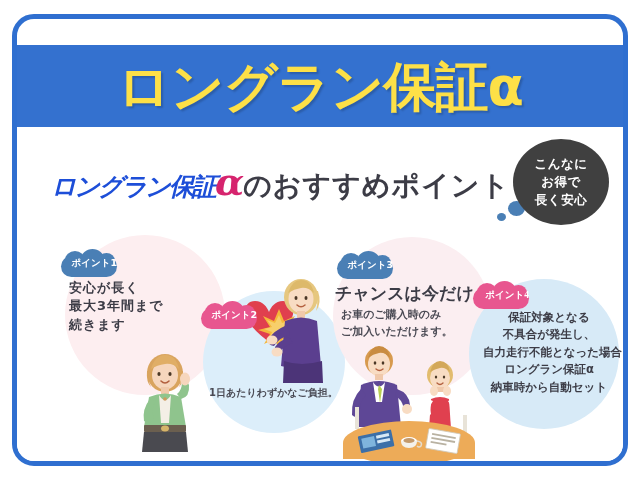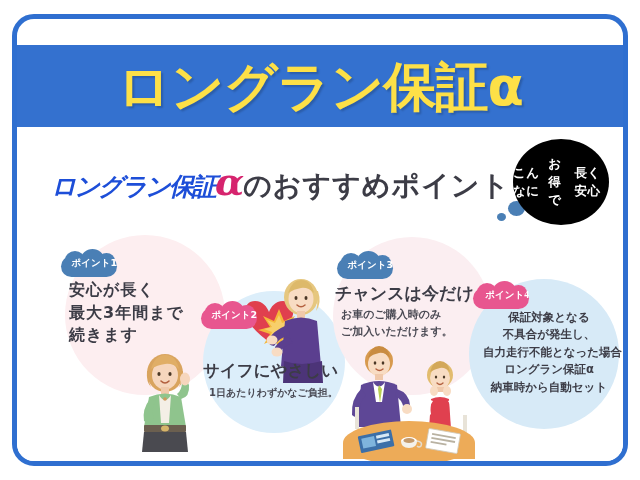--- a/index.html
+++ b/index.html
@@ -102,24 +102,24 @@
     top: 12px;
     width: 96px;
     height: 86px;
   }
   #bubble-main {
     position: absolute;
     left: 0;
     top: 0;
     width: 96px;
     height: 86px;
-    background: #000000;
+    background: #404040;
     border-radius: 50%;
     display: flex;
-    flex-direction: row;
+    flex-direction: column;
     align-items: center;
     justify-content: center;
   }
   #bubble-main span {
     color: #ffffff;
     font-size: 12.5px;
     font-weight: bold;
     line-height: 1.45;
     letter-spacing: 0.5px;
   }
@@ -202,21 +202,21 @@
     position: absolute;
     color: #4a4a54;
     font-weight: bold;
     line-height: 1.5;
     white-space: nowrap;
     z-index: 5;
   }
 
   
   #p1-badge { left: 44px;  top: 124px; }
-  #p1-head  { left: 52px;  top: 152px; font-size: 16px; letter-spacing: 1px; }
+  #p1-head  { left: 52px;  top: 152px; font-size: 13px; letter-spacing: 1px; }
 
   
   #p2-badge { left: 184px; top: 176px; }
   #p2-head  { left: 186px; top: 232px; font-size: 16.5px; letter-spacing: 0px; }
   #p2-sub   { left: 192px; top: 258px; font-size: 10px; letter-spacing: 0px; }
 
   
   #p3-badge { left: 320px; top: 126px; }
   #p3-head  { left: 318px; top: 154px; font-size: 17px; letter-spacing: 0px; }
   #p3-sub   { left: 324px; top: 180px; font-size: 11px; letter-spacing: 0px; font-family: Liberation Mono, monospace; }
@@ -319,23 +319,20 @@
 
         <path d="M19 83 h42 l2 20 h-46 Z" fill="#4a4a50"></path>
       </svg>
 
       <div class="badge badge-pink" id="p2-badge">
         <div class="lobe l1"></div>
         <div class="lobe l2"></div>
         <div class="lobe l3"></div>
         <div class="body"></div>
         <div class="badge-label">ポイント2</div>
-      </div>
-      <div class="pt-head" id="p2-head">
-        <span class="nowrapline">サイフにやさしい</span>
       </div>
       <div class="pt-sub" id="p2-sub">
         <span class="nowrapline">1日あたりわずかなご負担。</span>
       </div>
 
       <svg id="w2" class="illus" viewBox="0 0 96 112">
 
         <path d="M10 48 C2 38 6 26 16 26 C24 26 28 32 30 37 C32 32 36 26 44 26 C54 26 58 38 50 48 C44 56 34 64 30 67 C26 64 16 56 10 48 Z" fill="#e03f4e"></path>
 
         <path d="M40 34 l5 12 l11 -5 l-7 11 l12 3 l-12 4 l6 10 l-11 -5 l-4 12 l-4 -12 l-11 5 l6 -10 l-12 -4 l12 -3 l-7 -11 l11 5 Z" fill="#f5b739"></path>

